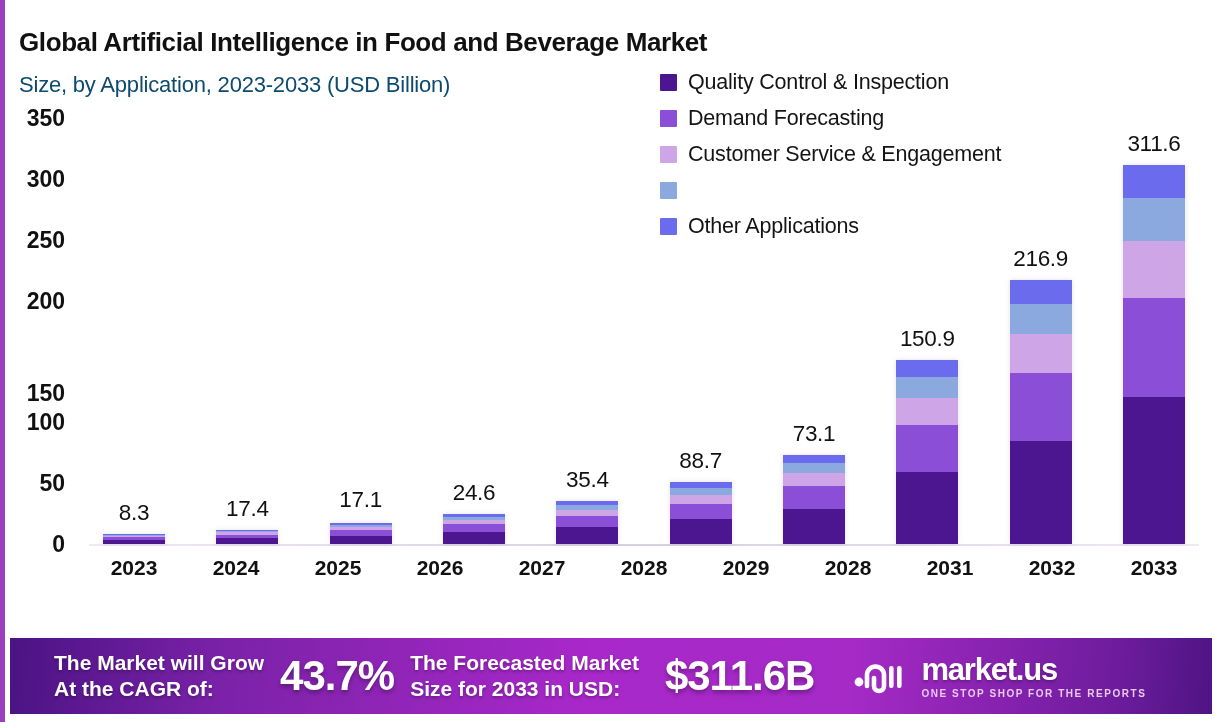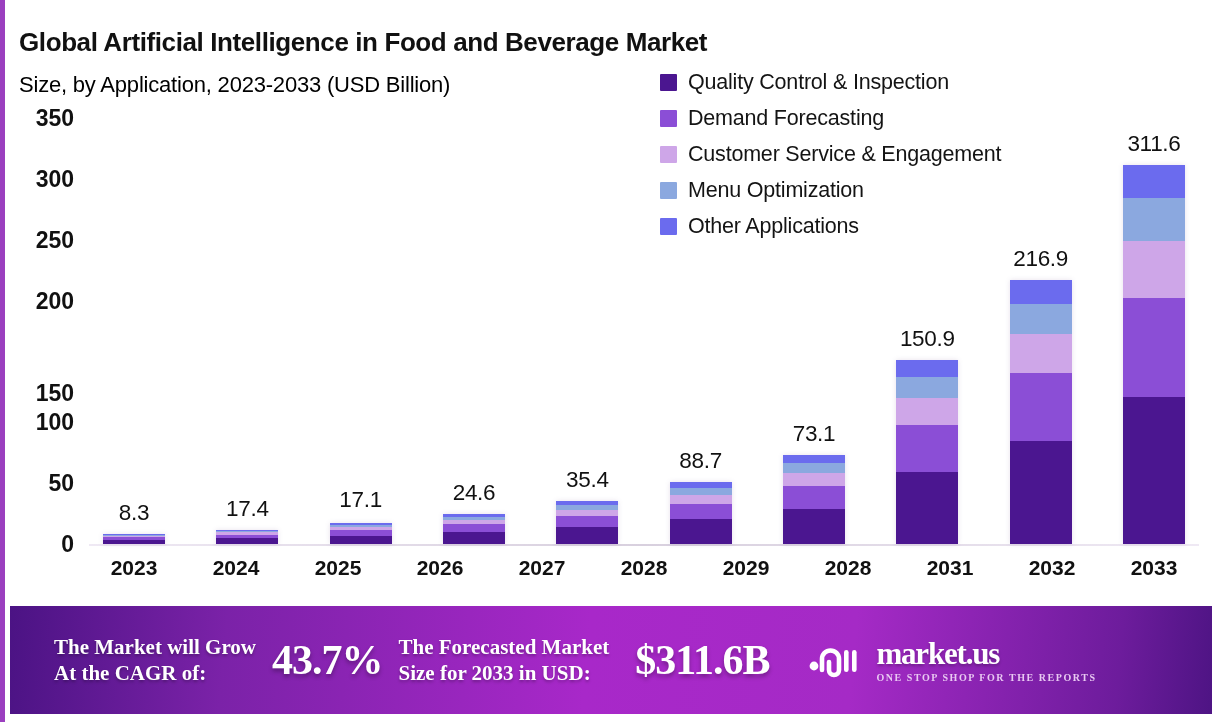--- a/index.html
+++ b/index.html
@@ -17,40 +17,40 @@
     border-right:2px solid #ffffff;
   }
   
   .title {
     position:absolute; left:14px; top:27px;
     font-size:26px; font-weight:bold; color:#111111;
     letter-spacing:-0.4px; white-space:nowrap;
   }
   .subtitle {
     position:absolute; left:14px; top:72px;
-    font-size:22px; color:#000000; font-weight:400;
+    font-size:22px; color:#0c4a6e; font-weight:400;
     letter-spacing:-0.2px; white-space:nowrap;
   }
   
   .legend {
     position:absolute; left:655px; top:66px;
     display:flex; flex-direction:column; gap:3px;
   }
   .legend-item { display:flex; align-items:center; gap:11px; height:33px; }
   .legend-swatch { width:17px; height:17px; flex:none; border-radius:1px; }
   .legend-label { font-size:21.5px; color:#141414; white-space:nowrap; letter-spacing:-0.2px; }
   
   .plot {
     position:absolute;
     left:84px; top:118px;
     width:1110px; height:440px;
   }
   .yaxis { position:absolute; left:-80px; top:0; width:72px; height:426px; }
   .ytick {
-    position:absolute; right:7px; transform:translateY(-50%);
+    position:absolute; right:16px; transform:translateY(-50%);
     font-size:23px; font-weight:bold; color:#111111; text-align:right;
   }
   .baseline {
     position:absolute; left:0; right:0; top:426px; height:2px;
     background:linear-gradient(to right,#efe9f4,#d8d0de,#efe9f4);
   }
   .bars {
     position:absolute; left:0; top:0; right:0; height:426px;
     display:flex; align-items:flex-end; justify-content:space-between;
   }
@@ -72,23 +72,23 @@
   .xaxis {
     position:absolute; left:0; right:0; top:438px;
     display:flex; justify-content:space-between;
   }
   .xlabel {
     width:90px; text-align:center;
     font-size:21px; font-weight:bold; color:#111111;
   }
   
   .banner {
-    position:absolute; left:5px; right:2px; bottom:8px; height:108px;
+    position:absolute; left:5px; right:2px; bottom:8px; height:76px;
     background:linear-gradient(95deg,#4B1384 0%,#7B22A8 18%,#A828C9 48%,#A52AC6 70%,#6D1C9C 92%,#4E1484 100%);
-    display:flex; align-items:center;font-family:Liberation Serif, serif;
+    display:flex; align-items:center;
   }
   .bn-text {
     color:#ffffff; font-weight:bold; font-size:21px; line-height:1.25;
     text-shadow:0 2px 3px rgba(0,0,0,.28); white-space:nowrap;
   }
   .bn-big {
     color:#ffffff; font-weight:bold; font-size:42px; letter-spacing:-1px;
     text-shadow:0 3px 4px rgba(0,0,0,.3); white-space:nowrap;
   }
   .bn-cagr { margin-left:44px; }
@@ -123,21 +123,20 @@
       <div class="legend-item">
         <span class="legend-swatch" style="background: rgb(139, 78, 214);"></span>
         <span class="legend-label">Demand Forecasting</span>
       </div>
       <div class="legend-item">
         <span class="legend-swatch" style="background: rgb(206, 166, 232);"></span>
         <span class="legend-label">Customer Service &amp; Engagement</span>
       </div>
       <div class="legend-item">
         <span class="legend-swatch" style="background: rgb(139, 168, 223);"></span>
-        <span class="legend-label">Menu Optimization</span>
       </div>
       <div class="legend-item">
         <span class="legend-swatch" style="background: rgb(107, 107, 238);"></span>
         <span class="legend-label">Other Applications</span>
       </div>
     </div>
 
   <div class="plot">
     <div class="yaxis" id="yaxis">
         <div class="ytick" style="top: 426px;">0</div>

